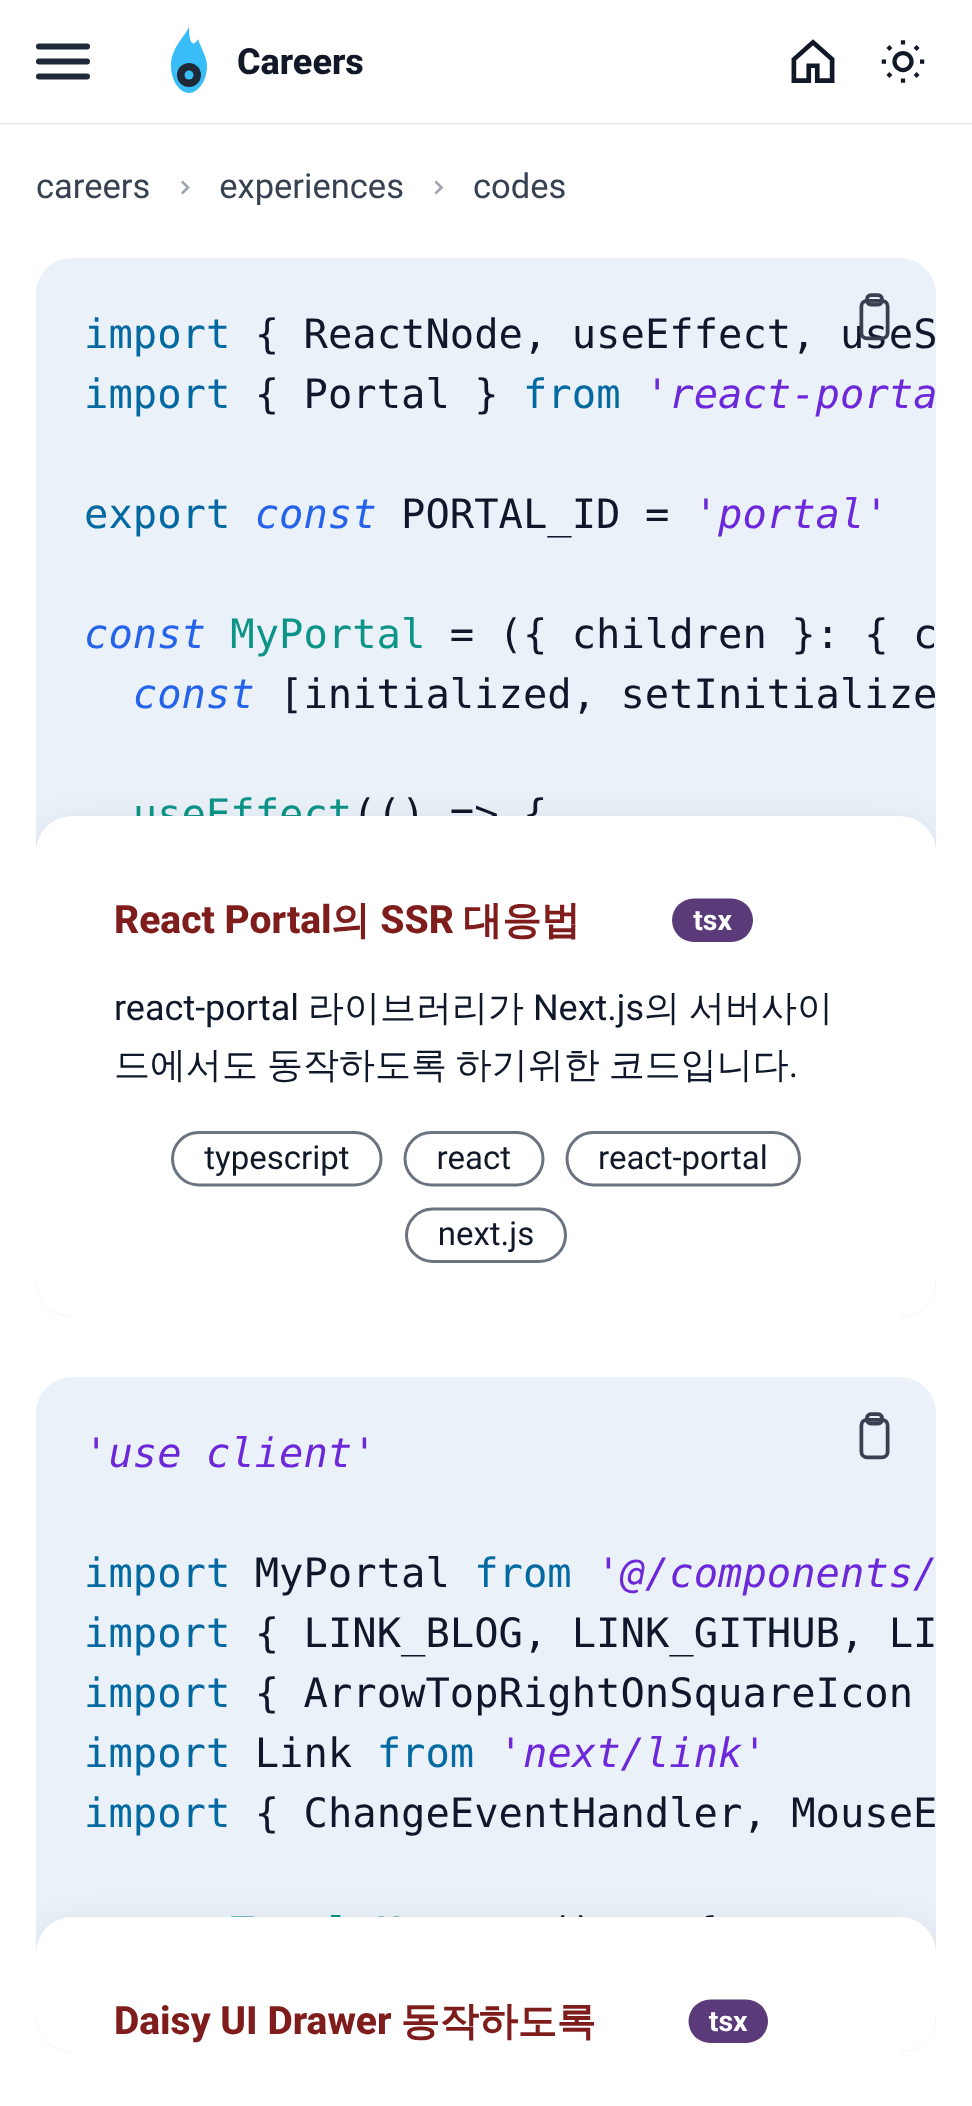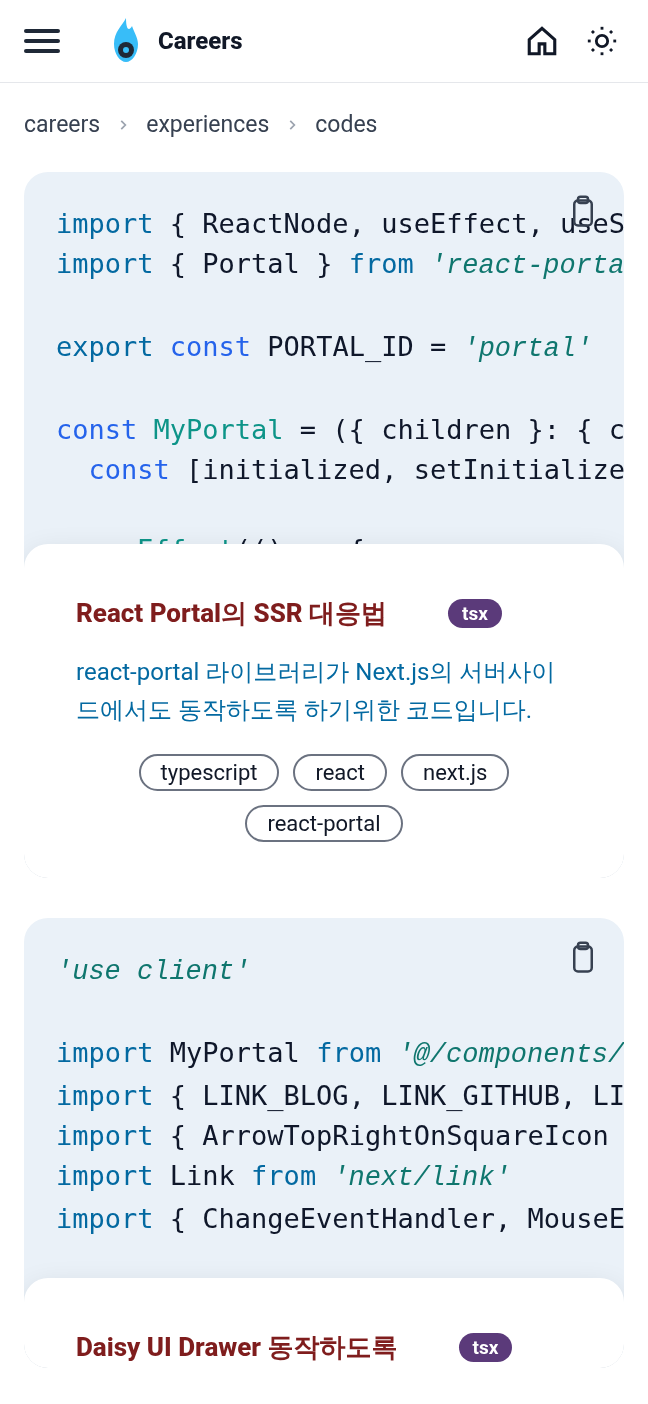--- a/index.html
+++ b/index.html
@@ -82,23 +82,23 @@
   .code-block {
     font-family: ui-monospace, Menlo, Consolas, monospace;
     font-size: 27px;
     line-height: 1.48;
     padding: 32px 32px 0 32px;
     white-space: pre;
     overflow: hidden;
     color: #334155;
   }
   .kw-pink { color: #0369a1; }
-  .kw-blue { color: #2563eb; }
+  .kw-blue { color: #2563eb; font-style: italic; }
   .kw-teal { color: #0d9488; }
-  .kw-gray { color: #0f766e; font-style: italic; font-family: Liberation Mono, monospace; }
+  .kw-gray { color: #6d28d9; font-style: italic; }
   .kw-dark { color: #0f172a; }
   .copy-btn {
     position: absolute;
     top: 20px;
     right: 20px;
     width: 42px;
     height: 42px;
     display: flex;
     align-items: center;
     justify-content: center;
@@ -129,21 +129,21 @@
     color: #ffffff;
     font-size: 19px;
     font-weight: 700;
     padding: 3px 14px;
     border-radius: 999px;
     margin-left: 45px;
   }
   .info-desc {
     font-size: 24px;
     line-height: 1.6;
-    color: #0369a1;
+    color: #0f172a;
     margin-bottom: 24px;
   }
   .tag-row {
     display: flex;
     flex-wrap: wrap;
     gap: 14px;
     justify-content: center;
   }
   .tag {
     border: 2px solid #6b7280;
@@ -237,22 +237,22 @@
 <span class="kw-dark">  </span><span class="kw-teal">useEffect</span><span class="kw-dark">(() =&gt; {</span></div>
     <div class="info-panel">
       <div class="info-title-row">
         <span class="info-title">React Portal의 SSR 대응법</span>
         <span class="lang-badge">tsx</span>
       </div>
       <p class="info-desc">react-portal 라이브러리가 Next.js의 서버사이드에서도 동작하도록 하기위한 코드입니다.</p>
       <div class="tag-row">
         <span class="tag">typescript</span>
         <span class="tag">react</span>
+        <span class="tag">react-portal</span>
         <span class="tag">next.js</span>
-        <span class="tag">react-portal</span>
       </div>
     </div>
   </div>
 
   <div class="code-card">
     <div class="copy-btn">
       <svg width="30" height="36" viewBox="0 0 24 28" fill="none" stroke="#374151" stroke-width="2">
         <rect x="5" y="4" width="14" height="20" rx="3"></rect>
         <rect x="8" y="1" width="8" height="5" rx="2"></rect>
       </svg>

